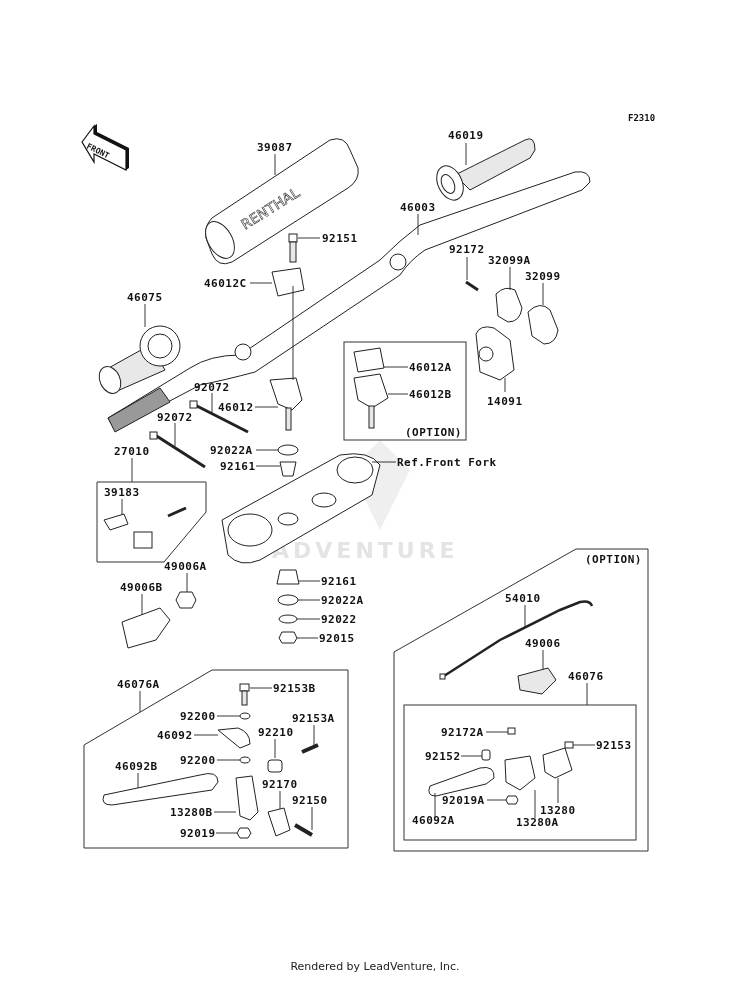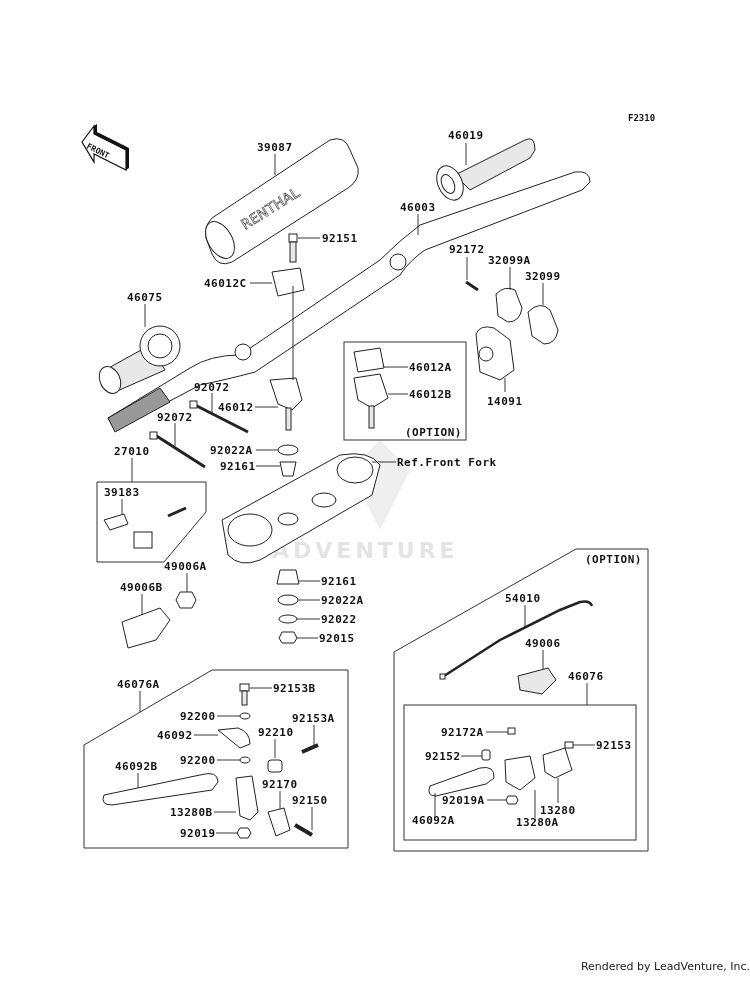--- a/index.html
+++ b/index.html
@@ -6,21 +6,21 @@
   body{width:750px;height:981px;position:relative;overflow:hidden;font-family:"DejaVu Sans Mono","Liberation Mono",monospace;}
   #diagram{position:absolute;left:0;top:0;width:750px;height:981px;}
   .lbl{font-family:"DejaVu Sans Mono","Liberation Mono",monospace;font-size:11px;font-weight:bold;fill:#111;letter-spacing:0.5px;}
   .lbl-sm{font-family:"DejaVu Sans Mono","Liberation Mono",monospace;font-size:9px;font-weight:bold;fill:#111;}
   .ref{font-family:"DejaVu Sans Mono","Liberation Mono",monospace;font-size:11px;font-weight:bold;fill:#111;letter-spacing:0.5px;}
   .part{fill:#fff;stroke:#222;stroke-width:1;}
   .part-g{fill:#e8e8e8;stroke:#222;stroke-width:1;}
   .line{stroke:#222;stroke-width:0.9;fill:none;}
   .box{fill:none;stroke:#333;stroke-width:1;}
   .wm{font-family:"DejaVu Sans","Liberation Sans",sans-serif;font-size:22px;font-weight:bold;fill:#e4e4e4;letter-spacing:4px;}
-  #footer{position:absolute;left:0;top:960px;width:750px;text-align:right;font-family:"DejaVu Sans","Liberation Sans",sans-serif;font-size:11px;color:#222;}
+  #footer{position:absolute;left:0;top:960px;width:750px;text-align:center;font-family:"DejaVu Sans","Liberation Sans",sans-serif;font-size:11px;color:#222;}
 </style>
 </head>
 <body>
 
 <svg id="diagram" viewBox="0 0 750 981" xmlns="http://www.w3.org/2000/svg">
 
   <g>
     <path d="M350 470 L380 440 L410 470 L380 530 Z" fill="#efefef" stroke="none"></path>
     <text class="wm" x="235" y="558">LEADVENTURE</text>
   </g>

